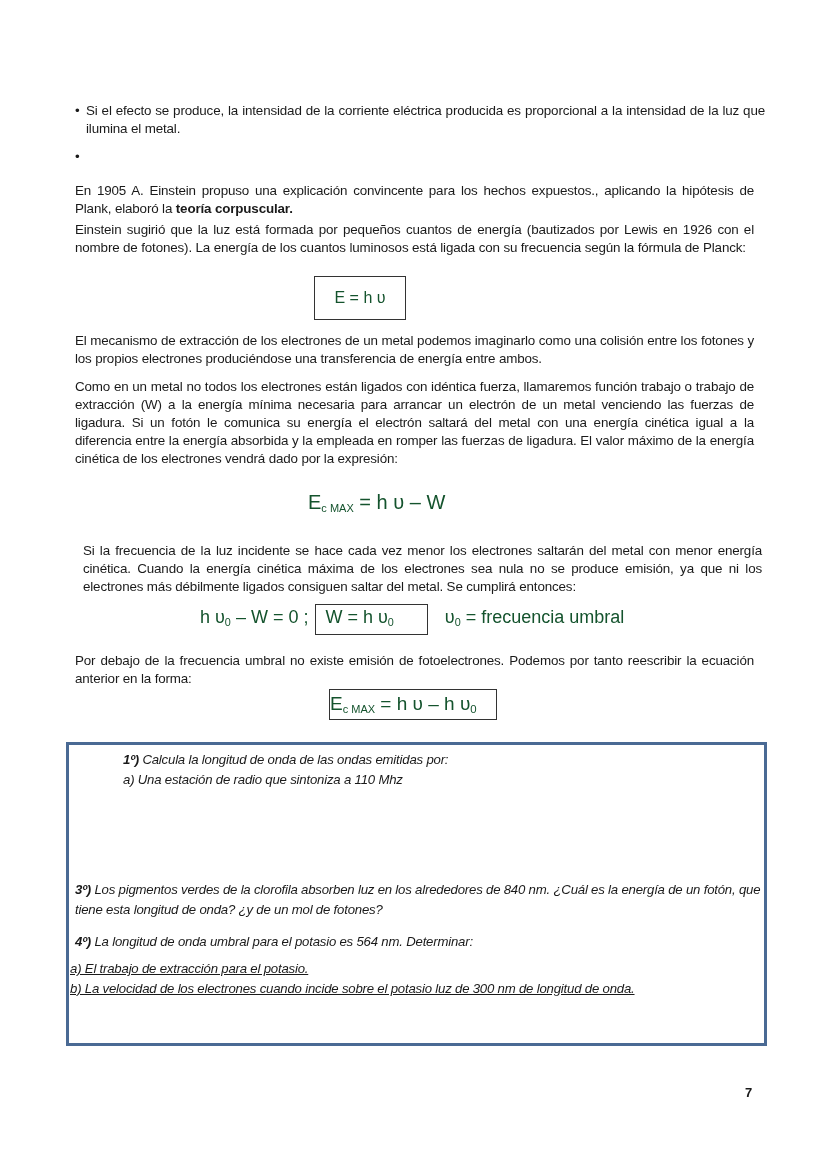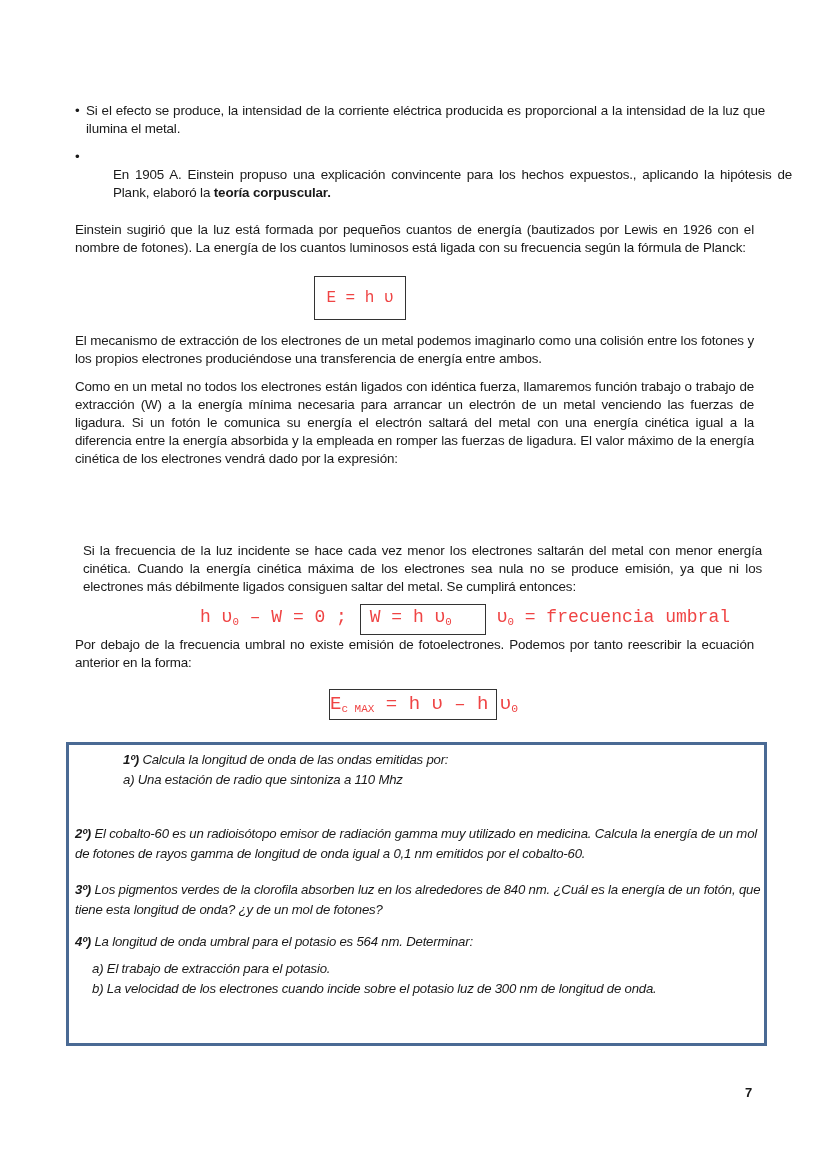--- a/index.html
+++ b/index.html
@@ -11,21 +11,21 @@
     .page { position: absolute; left: 0; top: 0; width: 828px; height: 1171px; }
     .p {
       position: absolute; left: 75px; width: 679px;
       font-size: 13.4px; line-height: 18px; text-align: justify;
       letter-spacing: -0.15px;
     }
     .bullet { padding-left: 11px; }
     .bullet .dot { position: absolute; left: 0; top: 0; }
     b { font-weight: bold; }
     .formula {
-      position: absolute; font-family: Liberation Mono, monospace; color: #ef4444;
+      position: absolute; font-family: Liberation Sans, sans-serif; color: #14532d;
       white-space: nowrap;
     }
     .fbox { border: 1px solid #333; box-sizing: border-box; }
     sub { font-size: 60%; vertical-align: -3px; }
     sup { font-size: 58%; vertical-align: 6px; }
     .exbox {
       position: absolute; left: 66px; top: 742px; width: 701px; height: 304px;
       border: 3px solid #4a6a94; box-sizing: border-box;
     }
     .ex {
@@ -42,68 +42,68 @@
 
   <div class="p bullet" style="top:102px;">
     <span class="dot">•</span>
     <span>Si el efecto se produce, la intensidad de la corriente eléctrica producida es proporcional a la intensidad de la luz que ilumina el metal.</span>
   </div>
 
   <div class="p bullet" style="top:148px;">
     <span class="dot">•</span>
   </div>
 
-  <div class="p" style="top:166px;margin-left:38px;">
+  <div class="p" style="top:182px;">
     <span>En 1905 A. Einstein propuso una explicación convincente para los hechos expuestos., aplicando la hipótesis de Plank, elaboró la </span><b>teoría corpuscular.</b>
   </div>
 
   <div class="p" style="top:221px;">Einstein sugirió que la luz está formada por pequeños cuantos de energía (bautizados por Lewis en 1926 con el nombre de fotones). La energía de los cuantos luminosos está ligada con su frecuencia según la fórmula de Planck:</div>
 
   <div class="formula fbox" style="left:314px; top:276px; width:92px; height:44px; font-size:16px; line-height:42px; text-align:center;">
     <span>E =  h υ</span>
   </div>
 
   <div class="p" style="top:332px;">El mecanismo de extracción de los electrones de un metal podemos imaginarlo como una colisión entre los fotones y los propios electrones produciéndose una transferencia de energía entre ambos.</div>
 
   <div class="p" style="top:378px;">Como en un metal no todos los electrones están ligados con idéntica fuerza, llamaremos función trabajo o trabajo de extracción (W) a la energía mínima necesaria para arrancar un electrón de un metal venciendo las fuerzas de ligadura. Si un fotón le comunica su energía el electrón saltará del metal con una energía cinética igual a la diferencia entre la energía absorbida y la empleada en romper las fuerzas de ligadura. El valor máximo de la energía cinética de los electrones vendrá dado por la expresión:</div>
 
+  <div class="formula" style="left:308px; top:490px; font-size:20px; line-height:24px;">
+    <span>E</span><sub style="font-size:11px;">c MAX</sub><span> = h υ – W</span>
+  </div>
 
   <div class="p" style="top:542px;margin-left:8px;">Si la frecuencia de la luz incidente se hace cada vez menor los electrones saltarán del metal con menor energía cinética. Cuando la energía cinética máxima de los electrones sea nula no se produce emisión, ya que ni los electrones más débilmente ligados consiguen saltar del metal. Se cumplirá entonces:</div>
 
   <div class="formula" style="left:200px; top:604px; font-size:18px; line-height:26px;">
     <span><span>h υ</span><sub>0</sub><span> – W = 0 ;</span></span>
     <span class="fbox" style="display:inline-block; padding:0 33px 0 9px; margin-left:2px; line-height:24px;"><span>W = h υ</span><sub>0</sub></span>
-    <span style="margin-left:0;"><span>υ</span><sub>0</sub><span> = frecuencia umbral</span></span>
+    <span style="margin-left:12px;"><span>υ</span><sub>0</sub><span> = frecuencia umbral</span></span>
   </div>
 
-  <div class="p" style="top:636px;">Por debajo de la frecuencia umbral no existe emisión de fotoelectrones. Podemos por tanto reescribir la ecuación anterior en la forma:</div>
+  <div class="p" style="top:652px;">Por debajo de la frecuencia umbral no existe emisión de fotoelectrones. Podemos por tanto reescribir la ecuación anterior en la forma:</div>
 
   <div class="formula fbox" style="left:329px; top:689px; width:168px; height:31px; font-size:19px; line-height:28px; padding-left:0;">
     <span>E</span><sub style="font-size:11px;">c MAX</sub><span> = h υ – h υ</span><sub>0</sub>
   </div>
 
   <div class="exbox"></div>
 
   <div class="ex" style="top:750px;margin-left:48px;">
     <div><b>1º)</b><span> Calcula la longitud de onda de las ondas emitidas por:</span></div>
     <div>a) Una estación de radio que sintoniza a 110 Mhz</div>
   </div>
 
-  <div class="ex" style="top:824px;">
-    <b>2º)</b><span> El cobalto-60 es un radioisótopo emisor de radiación gamma muy utilizado en medicina. Calcula la energía de un mol de fotones de rayos gamma de longitud de onda igual a 0,1 nm emitidos por el cobalto-60.</span>
-  </div>
 
   <div class="ex" style="top:880px;">
     <b>3º)</b><span> Los pigmentos verdes de la clorofila absorben luz en los alrededores de 840 nm. ¿Cuál es la energía de un fotón, que tiene esta longitud de onda? ¿y de un mol de fotones?</span>
   </div>
 
   <div class="ex" style="top:932px;">
     <b>4º)</b><span> La longitud de onda umbral para el potasio es 564 nm. Determinar:</span>
   </div>
 
-  <div class="ex" style="top:959px; left:92px;">
+  <div class="ex" style="top:959px; left:70px;text-decoration:underline;">
     <div>a)  El trabajo de extracción para el potasio.</div>
     <div>b)  La velocidad de los electrones cuando incide sobre el potasio luz de 300 nm de longitud de onda.</div>
   </div>
 
 
   <div class="pagenum">7</div>
 </div>
 
 </body></html>

